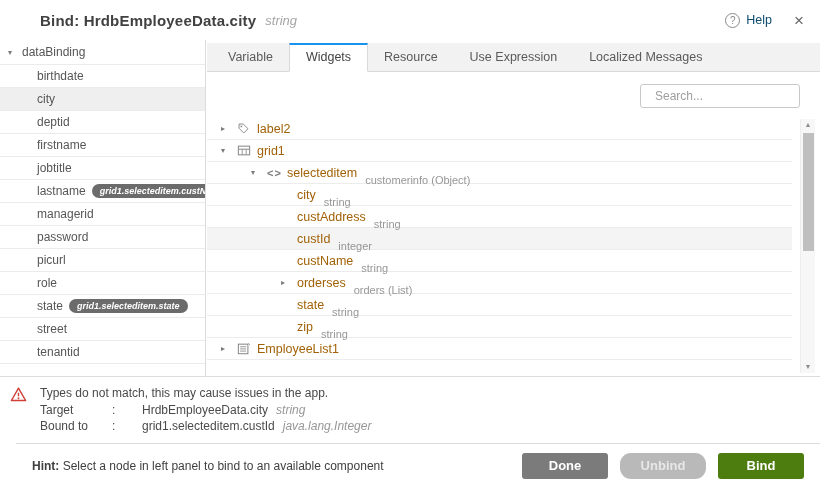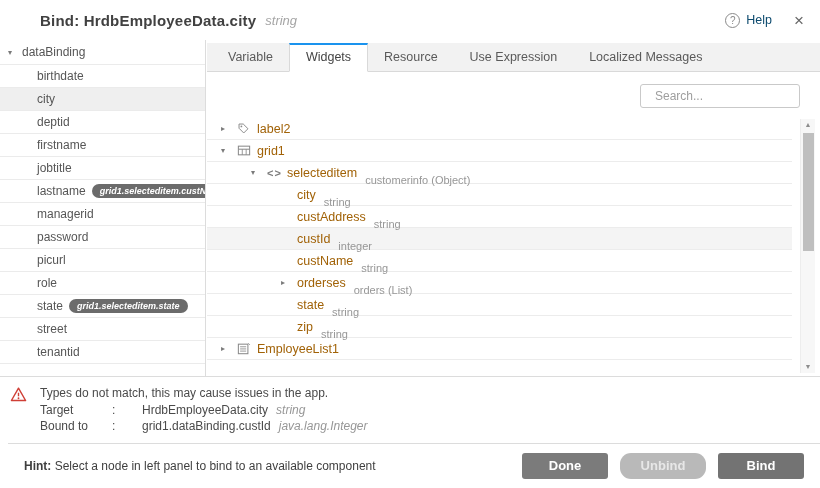--- a/index.html
+++ b/index.html
@@ -54,28 +54,28 @@
   
   .warning { position:absolute; left:0; right:0; bottom:45px; height:67px; border-top:1px solid #dcdcdc; display:flex; padding:8px 10px 0 10px; background:#fff; }
   .warn-icon { width:30px; flex:0 0 30px; padding-top:1px; }
   .warn-line { font-size:12px; color:#4a4a4a; line-height:16.5px; }
   .warn-grid { display:flex; font-size:12px; line-height:16.5px; color:#4a4a4a; }
   .wg-label { width:72px; flex:0 0 72px; }
   .wg-colon { width:30px; flex:0 0 30px; }
   .wg-type { font-style:italic; color:#979797; margin-left:8px; }
 
   
-  .footer { position:absolute; left:8px; right:0; bottom:0; height:45px; border-top:1px solid #dcdcdc; display:flex; align-items:center; padding:0 16px; background:#fff; }
+  .footer { position:absolute; left:16px; right:0; bottom:0; height:45px; border-top:1px solid #dcdcdc; display:flex; align-items:center; padding:0 16px; background:#fff; }
   .hint { font-size:12px; color:#3f3f3f; }
   .hint b { font-weight:bold; }
   .btns { margin-left:auto; display:flex; gap:12px; }
   .btn { width:86px; height:26px; border:none; border-radius:3px; font-size:13px; font-weight:600; color:#fff; text-align:center; line-height:26px; cursor:pointer; font-family:"Liberation Sans", sans-serif; }
   .btn-dark { background:#7b7b7b; }
   .btn-disabled { background:#b9b9b9; color:#e7e7e7;border-radius:11px; }
-  .btn-primary { background:#737373; }
+  .btn-primary { background:#4d7c0f; }
 </style>
 </head>
 <body>
 
 <div class="dialog">
 
   <div class="header">
     <span class="title">Bind: HrdbEmployeeData.city</span>
     <span class="title-type">string</span>
     <div class="header-right">
@@ -256,21 +256,21 @@
       <div class="warn-line">Types do not match, this may cause issues in the app.</div>
       <div class="warn-grid">
         <span class="wg-label">Target</span>
         <span class="wg-colon">:</span>
         <span>HrdbEmployeeData.city</span>
         <span class="wg-type">string</span>
       </div>
       <div class="warn-grid">
         <span class="wg-label">Bound to</span>
         <span class="wg-colon">:</span>
-        <span>grid1.dataBinding.custId</span>
+        <span>grid1.selecteditem.custId</span>
         <span class="wg-type">java.lang.Integer</span>
       </div>
     </div>
   </div>
 
   <div class="footer">
     <div class="hint">
       <b>Hint:</b>
       <span>Select a node in left panel to bind to an available component</span>
     </div>

